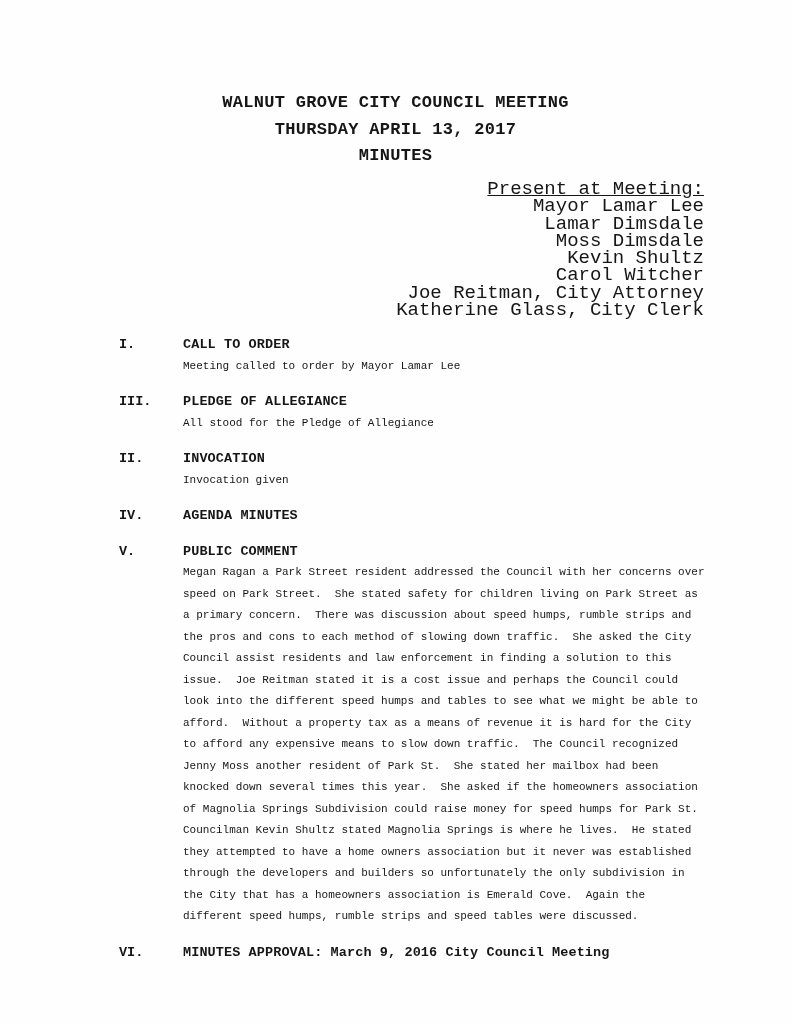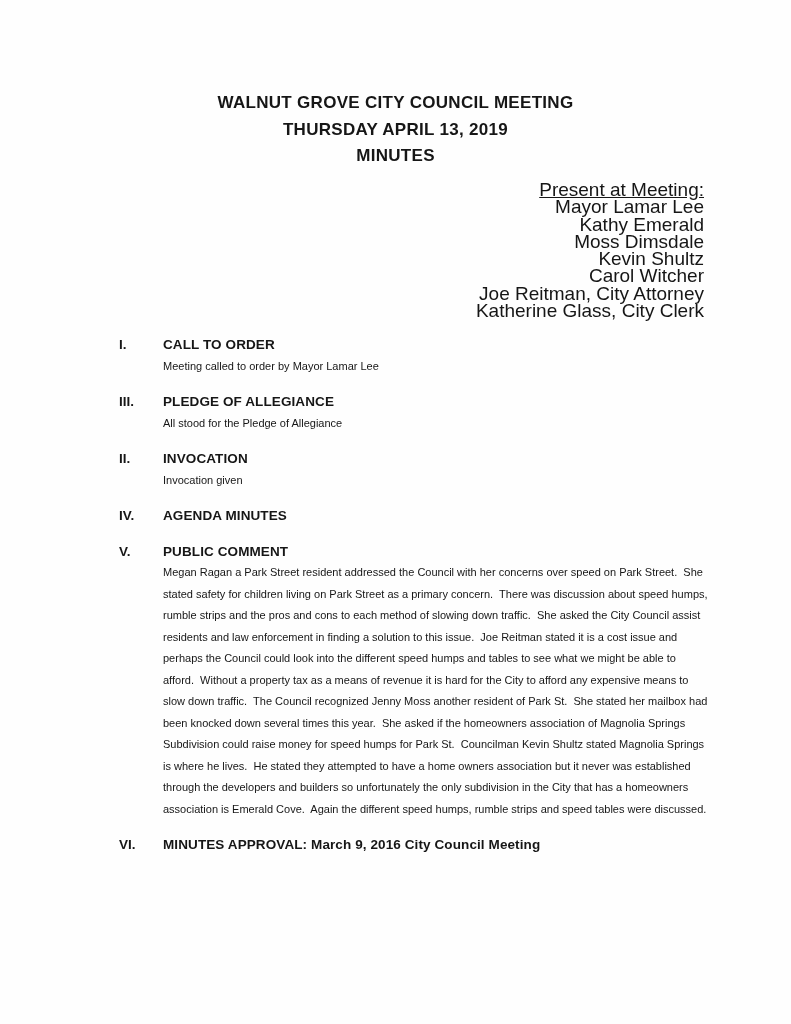--- a/index.html
+++ b/index.html
@@ -6,21 +6,21 @@
     margin: 0;
     padding: 0;
     background: #ffffff;
   }
   .page {
     position: relative;
     width: 791px;
     height: 1024px;
     background: #fefefe;
     overflow: hidden;
-    font-family: Liberation Sans, sans-serif;
+    font-family: Liberation Mono, monospace;
     color: #161616;
     -webkit-font-smoothing: antialiased;
   }
   .title-block {
     position: absolute;
     top: 90px;
     left: 0;
     width: 791px;
     text-align: center;
     font-weight: bold;
@@ -51,48 +51,49 @@
   }
   .numeral {
     width: 44px;
     flex-shrink: 0;
     font-weight: bold;
     font-size: 13.5px;
     line-height: 21.5px;
   }
   .content {
     width: 546px;
+    margin-left: 20px;
   }
   .heading {
     font-weight: bold;
     font-size: 13.5px;
     line-height: 21.5px;
     letter-spacing: 0.1px;
   }
   .body-text {
     font-size: 11px;
     line-height: 21.5px;
     white-space: pre-wrap;
   }
 </style>
 </head>
 <body>
 
 <div class="page">
 
   <div class="title-block">
     <div>WALNUT GROVE CITY COUNCIL MEETING</div>
-    <div>THURSDAY APRIL 13, 2019</div>
+    <div>THURSDAY APRIL 13, 2017</div>
     <div>MINUTES</div>
   </div>
 
   <div class="attendees">
     <div class="attendees-heading">Present at Meeting:</div>
     <div>Mayor Lamar Lee</div>
-    <div>Kathy Emerald</div>
+    <div>Lamar Dimsdale</div>
     <div>Moss Dimsdale</div>
     <div>Kevin Shultz</div>
     <div>Carol Witcher</div>
     <div>Joe Reitman, City Attorney</div>
     <div>Katherine Glass, City Clerk</div>
   </div>
 
   <div class="sections">
 
     <div class="section">

